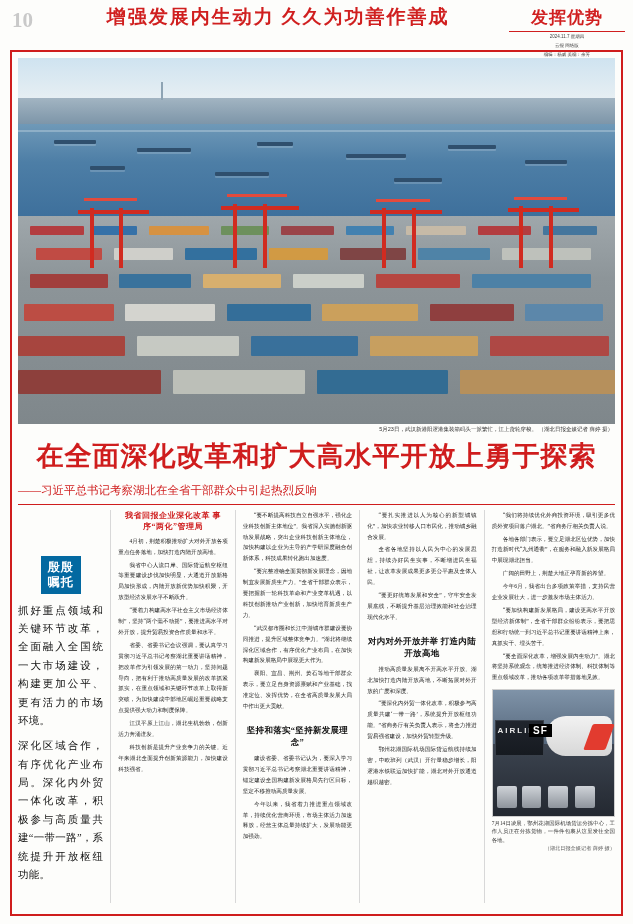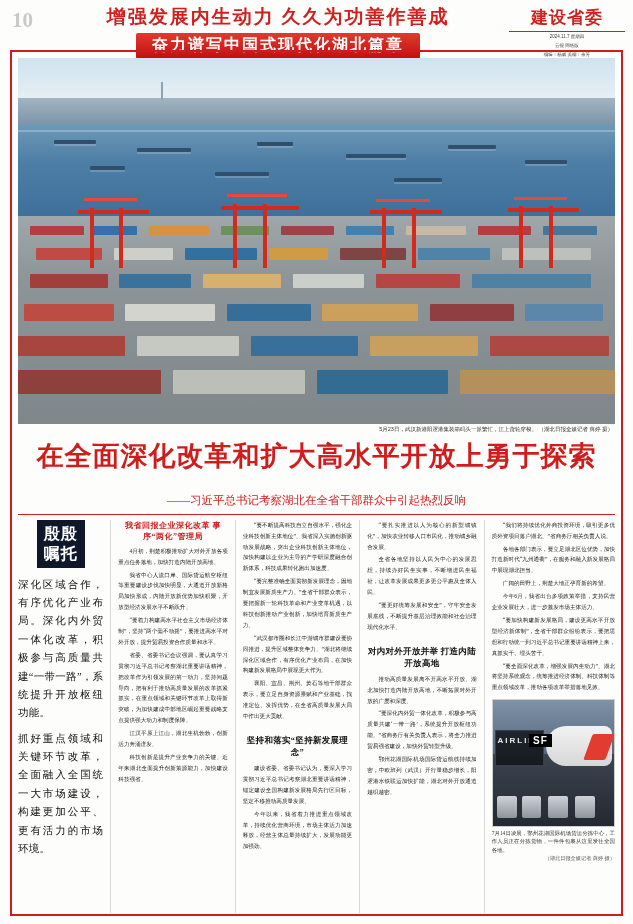--- a/index.html
+++ b/index.html
@@ -163,25 +163,25 @@
     text-align: center;
     color: #cf1d1d;
     font-family: "Liberation Serif", serif;
     font-weight: bold;
     font-size: 27px;
     letter-spacing: 1px;
     margin-top: 4px;
     white-space: nowrap;
   }
   .sub-title {
-    text-align: center;
+    text-align: left;
     color: #cf1d1d;
     font-family: "Liberation Serif", serif;
     font-size: 11.5px;
-    margin-top: 19px;
+    margin-top: 9px;
     white-space: nowrap;
   }
   .title-rule {
     width: 100%;
     height: 1px;
     background: #cf1d1d;
     margin: 6px 0 5px 0;
   }
 
   
@@ -200,29 +200,30 @@
   .col5 { width: 133px; }
 
   .vrule {
     width: 1px;
     background: #d8d8d8;
     flex: 0 0 1px;
   }
 
   .badge {
     display: inline-block;
-    background: #0f172a;
+    background: #0369a1;
     color: #fff;
     font-family: "Liberation Serif", serif;
     font-weight: bold;
-    font-size: 16px;
+    font-size: 12px;
     line-height: 1.25;
     padding: 4px 7px;
     letter-spacing: 1px;
     text-align: center;
+    margin-top: 46px;
   }
   .lead-text {
     margin-top: 8px;
     font-family: "Liberation Serif", serif;
     font-size: 10.5px;
     line-height: 1.75;
     color: #111;
     text-align: justify;
     letter-spacing: .2px;
   }
@@ -315,25 +316,24 @@
 </head>
 <body>
 
 <div class="page">
 
   <div class="masthead">
     <div class="page-number">10</div>
 
     <div class="headline-banner">
       <div class="banner-line1">增强发展内生动力 久久为功善作善成</div>
-      <div class="banner-line2">奋力谱写中国式现代化湖北篇章</div>
     </div>
 
     <div class="nameplate">
-      <div class="nameplate-title">建设省委</div>
+      <div class="nameplate-title">发挥优势</div>
       <div class="nameplate-rule"></div>
       <div class="nameplate-meta">2024.11.7 星期四</div>
       <div class="nameplate-meta">云报 网络版</div>
       <div class="nameplate-meta">编辑：杨威 美编：余芳</div>
     </div>
   </div>
 
   <div class="frame">
 
     <div class="hero">
@@ -430,22 +430,22 @@
     <div class="columns">
 
       <div class="col col1">
         <div style="text-align:center">
           <span class="badge">
             <span>殷殷</span><br>
             <span>嘱托</span>
           </span>
         </div>
         <div class="lead-text">
+          <p>抓好重点领域和关键环节改革，全面融入全国统一大市场建设，构建更加公平、更有活力的市场环境。</p>
           <p>深化区域合作，有序优化产业布局。深化内外贸一体化改革，积极参与高质量共建“一带一路”，系统提升开放枢纽功能。</p>
-          <p>抓好重点领域和关键环节改革，全面融入全国统一大市场建设，构建更加公平、更有活力的市场环境。</p>
         </div>
       </div>
 
       <div class="vrule"></div>
 
       <div class="col col2">
         <div class="col-head">我省回报企业深化改革 事序“两化”管理局</div>
         <div class="body-text">
           <p>4月初，荆楚积极推动扩大对外开放各项重点任务落地，加快打造内陆开放高地。</p>
           <p>我省中心人流口岸、国际货运航空枢纽等重要建设步伐加快明显，大通道开放新格局加快形成，内陆开放新优势加快积聚，开放型经济发展水平不断跃升。</p>

